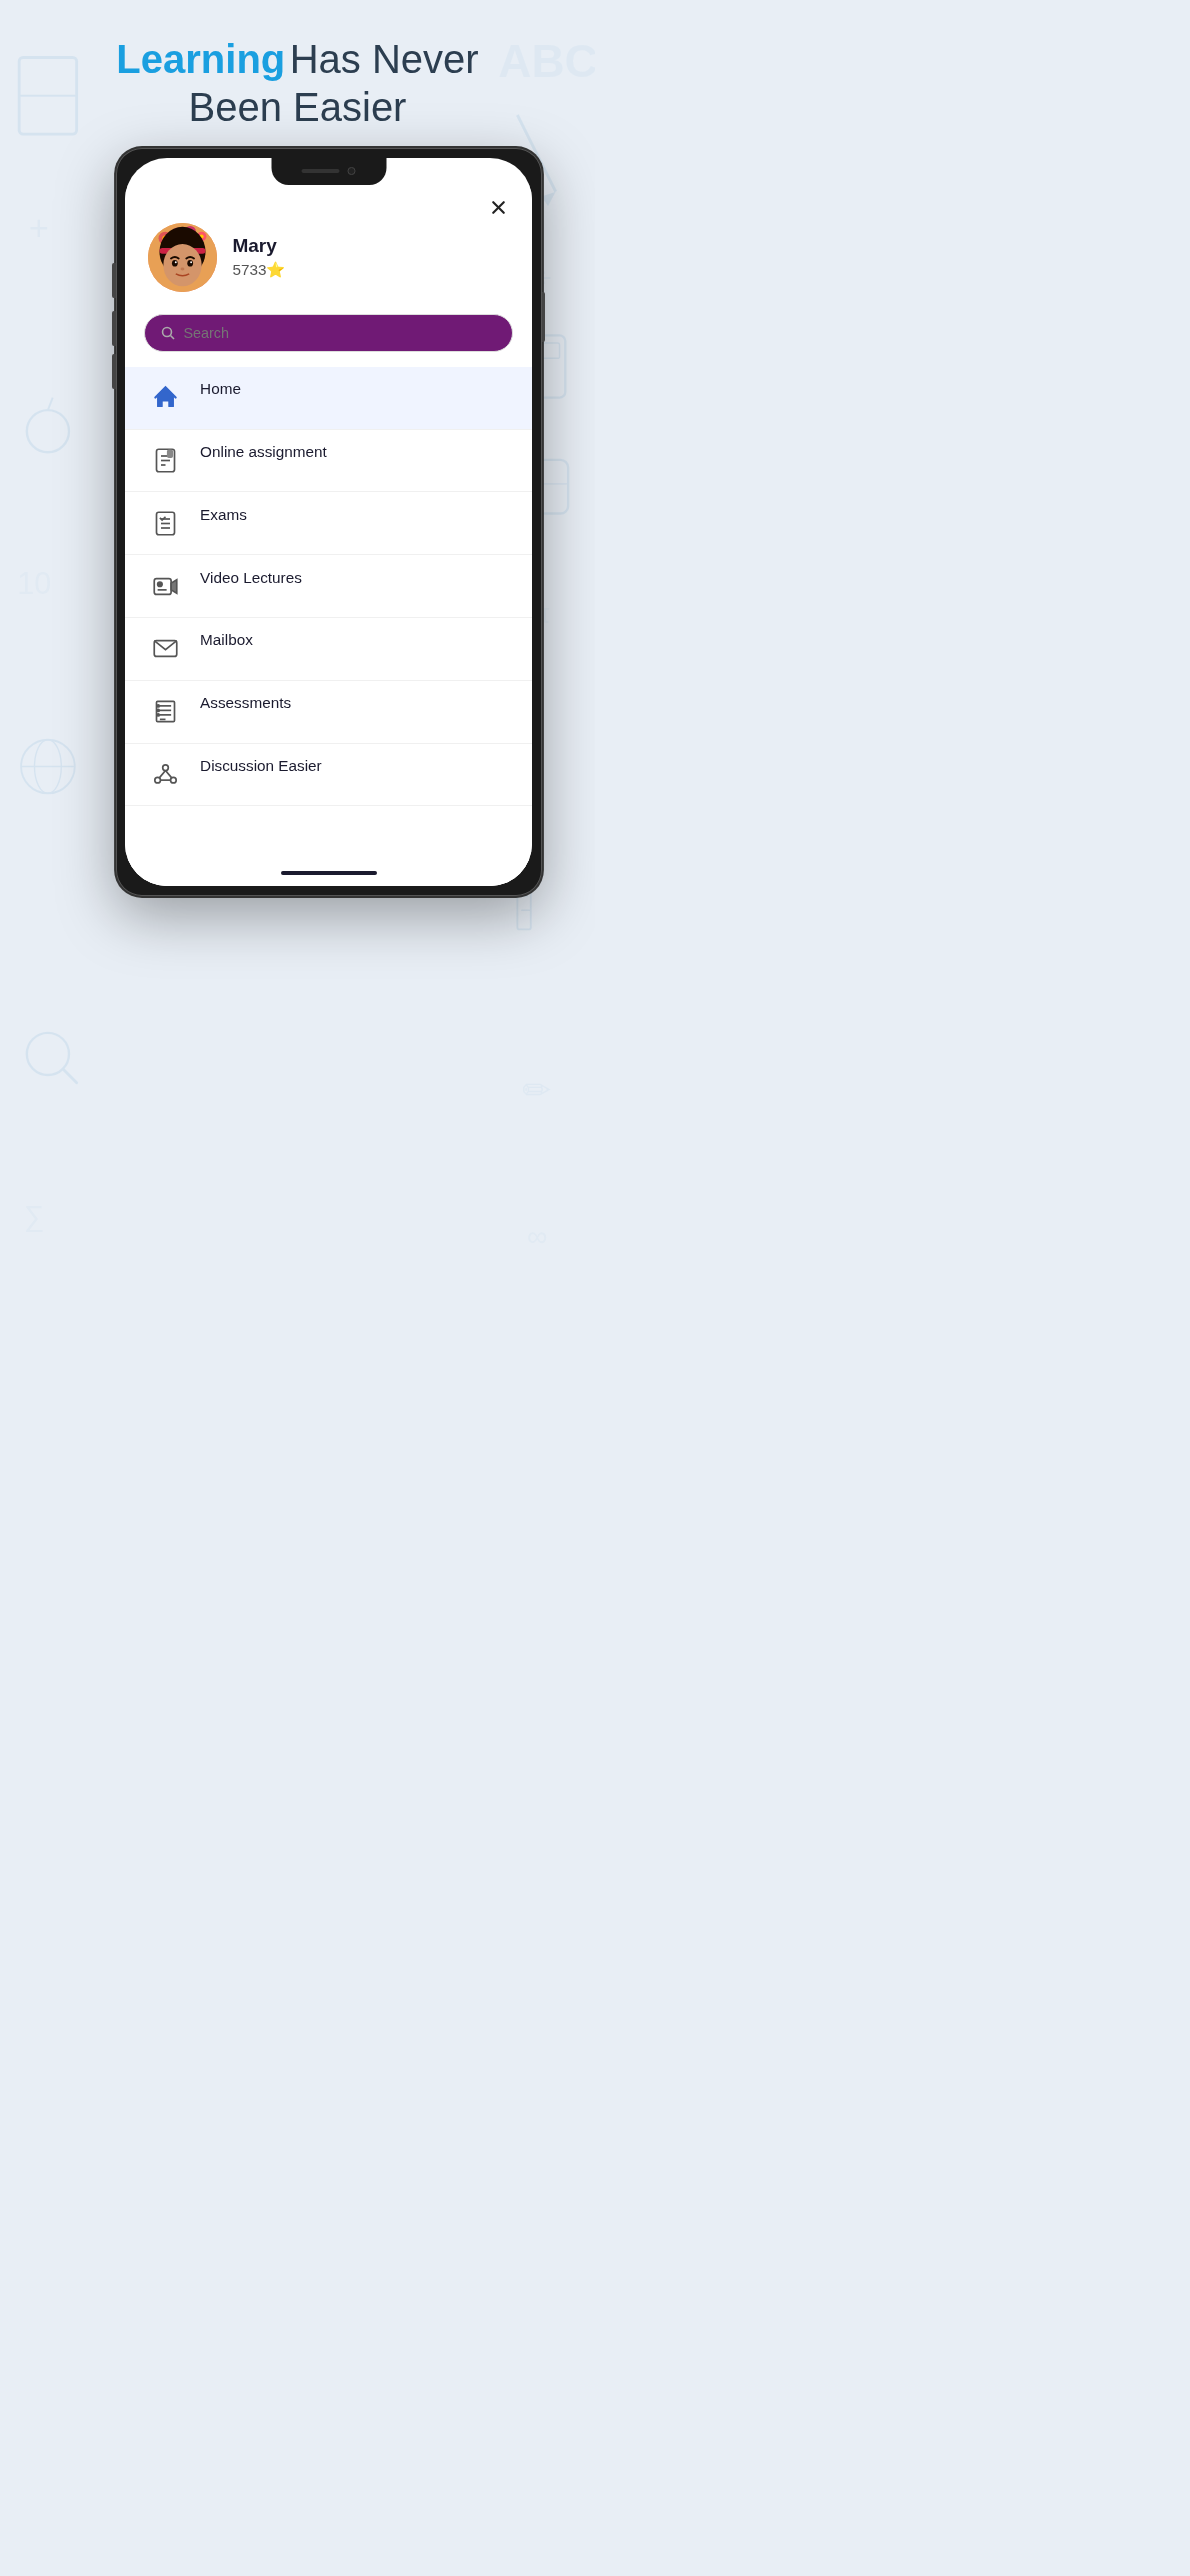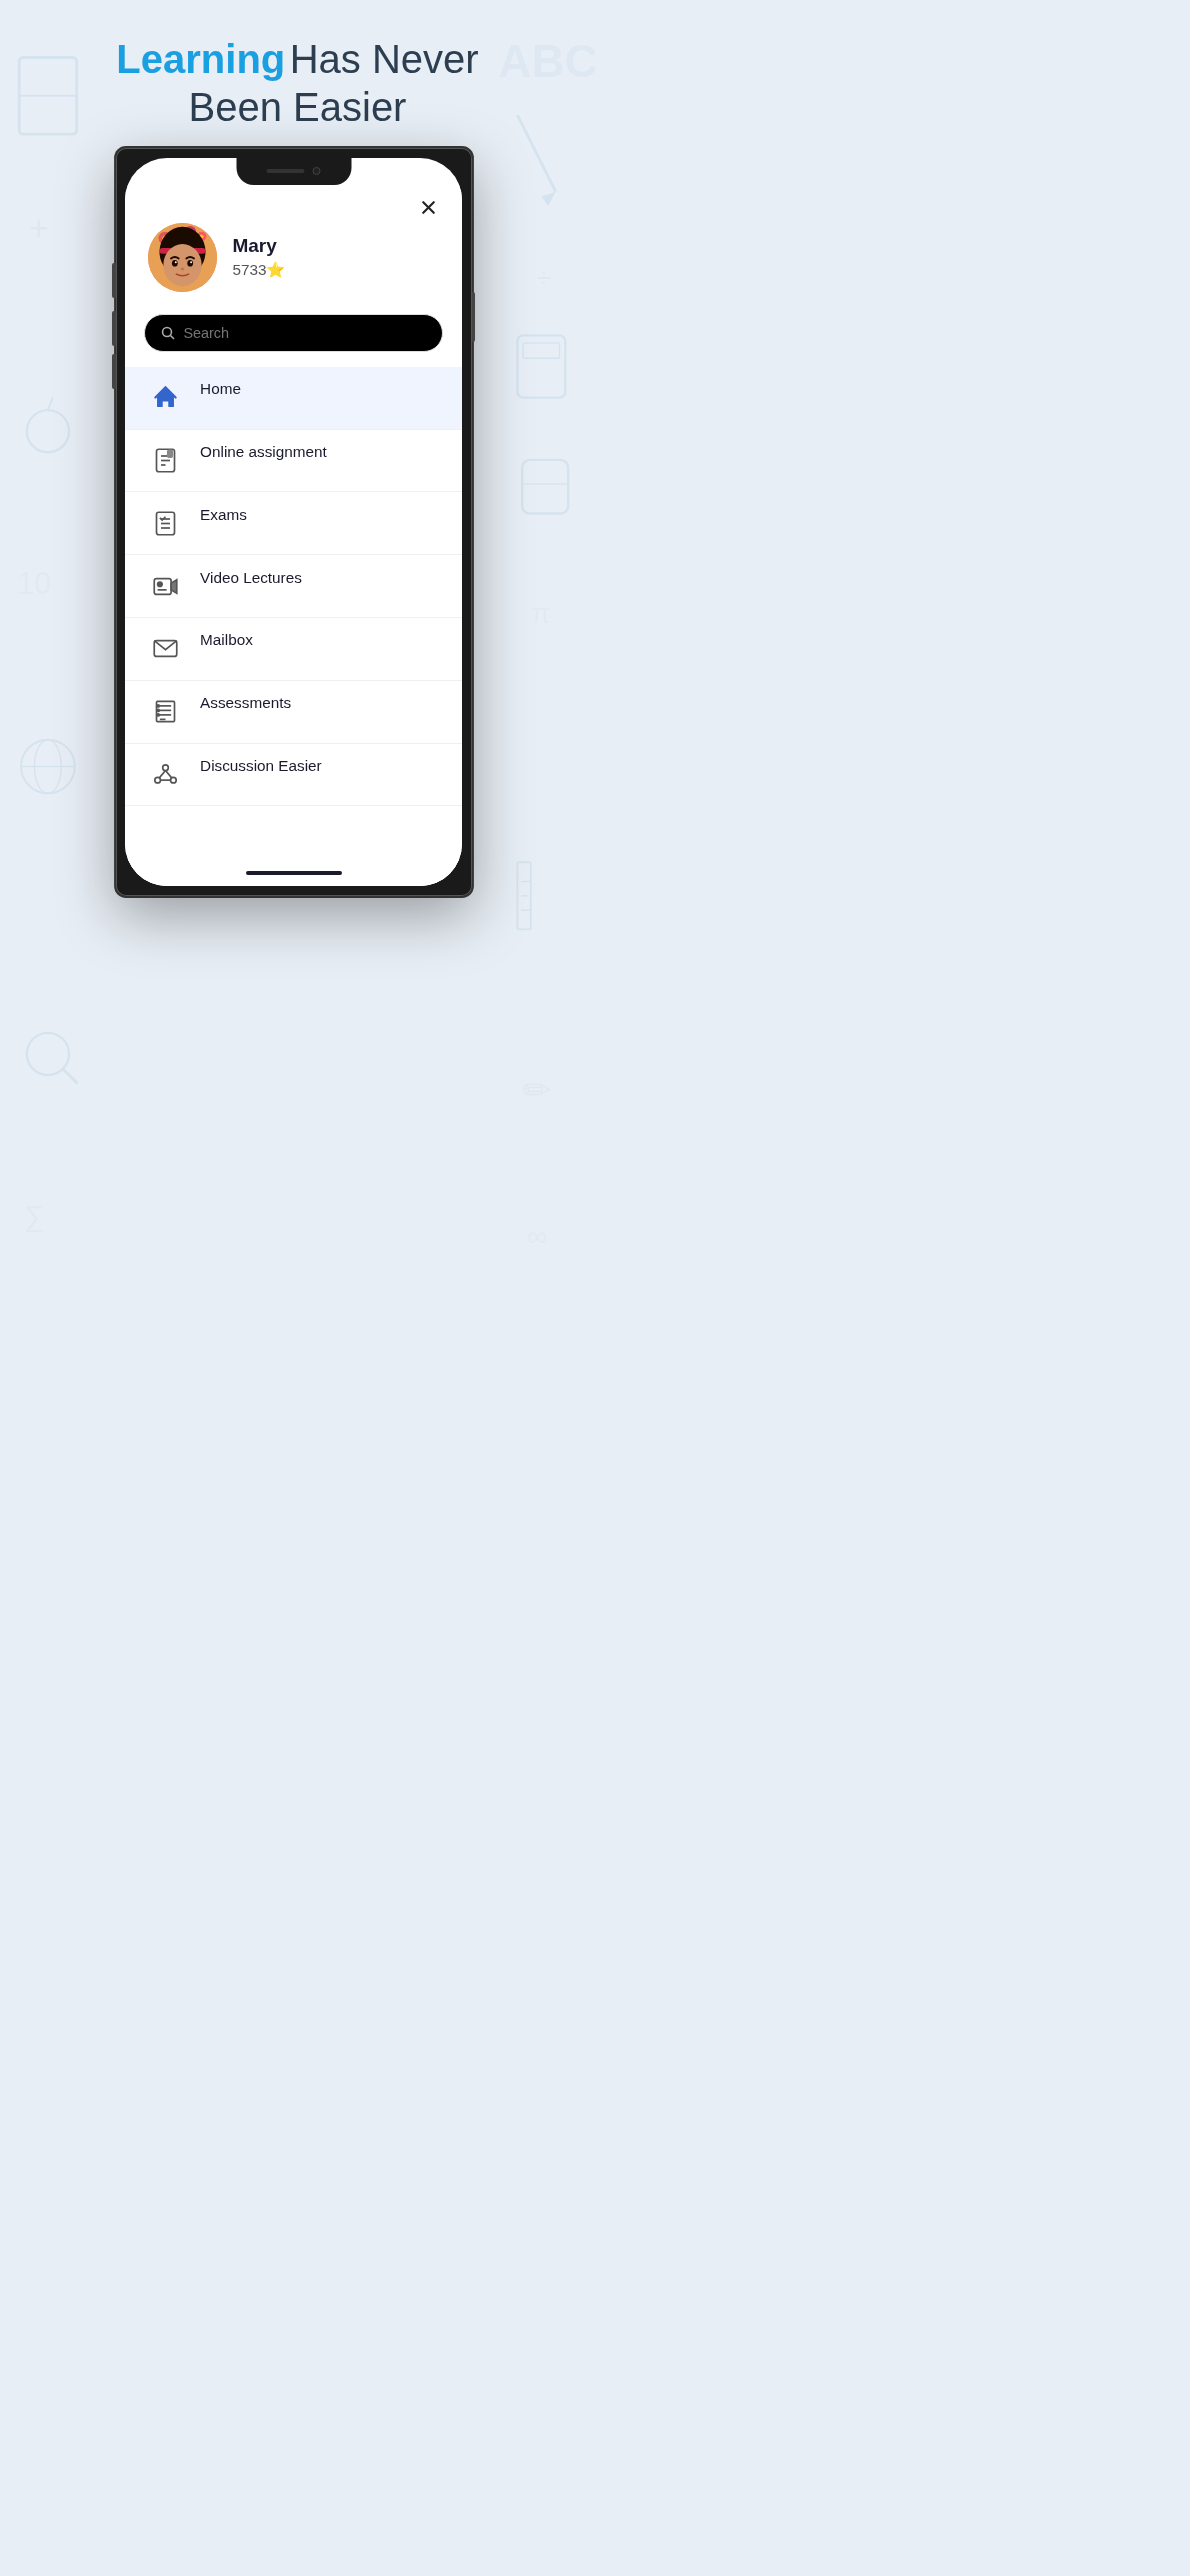--- a/index.html
+++ b/index.html
@@ -48,24 +48,24 @@
     
     .phone-wrapper {
       z-index: 1;
       margin-top: 17px;
       position: relative;
       width: 364px;
       height: 748px;
     }
 
     .phone-outer {
-      width: 356px;
+      width: 426px;
       height: 748px;
       background: #1a1a1a;
-      border-radius: 10px;
+      border-radius: 26px;
       position: relative;
       box-shadow:
         0 0 0 1.9px #333,
         0 19px 58px rgba(0,0,0,0.35),
         inset 0 0 0 1px #555;
     }
 
     
     .phone-outer::before {
       content: '';
@@ -202,21 +202,21 @@
     .user-points {
       font-size: 15.3px;
       color: #555;
     }
 
     
     .search-bar {
       margin: 3.8px 19px 15.3px 19px;
       display: flex;
       align-items: center;
-      background: #000000;
+      background: #701a75;
       border: 1.4px solid #ddd;
       border-radius: 29px;
       padding: 9.6px 15.3px;
       gap: 7.7px;
     }
 
     .search-bar input {
       border: none;
       outline: none;
       font-size: 14.4px;

